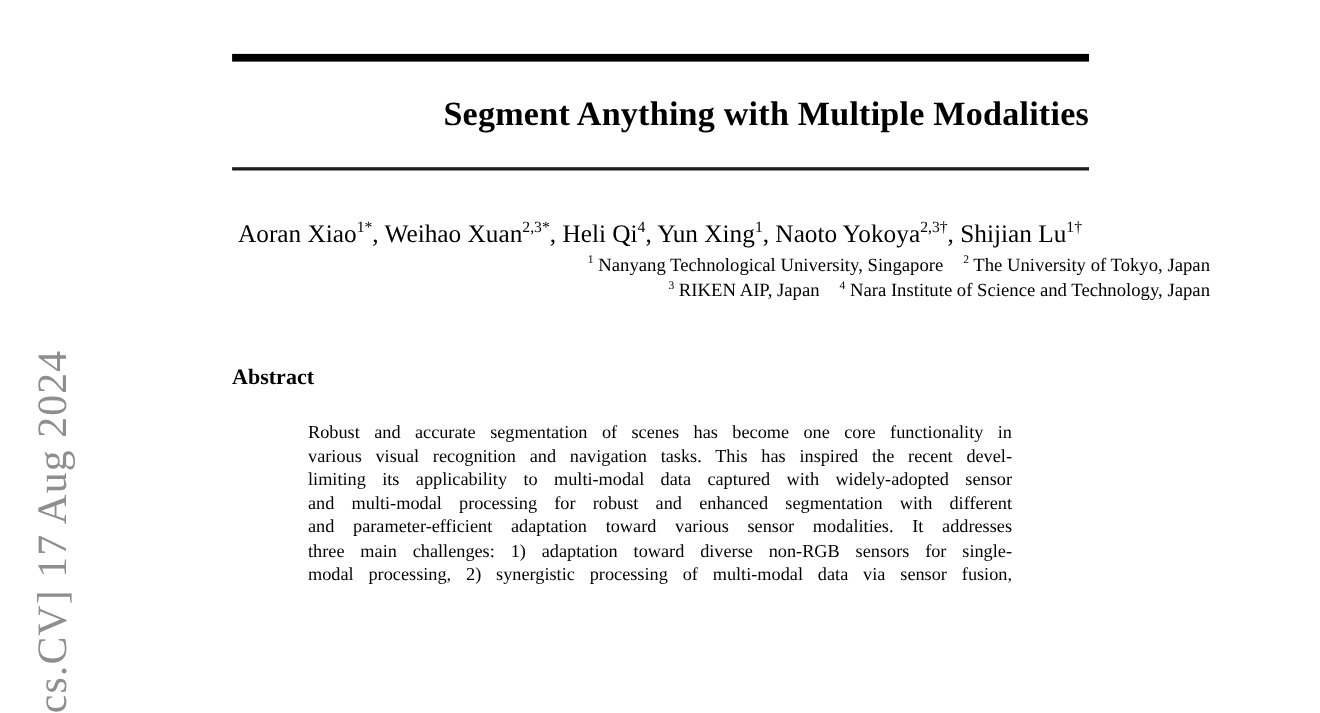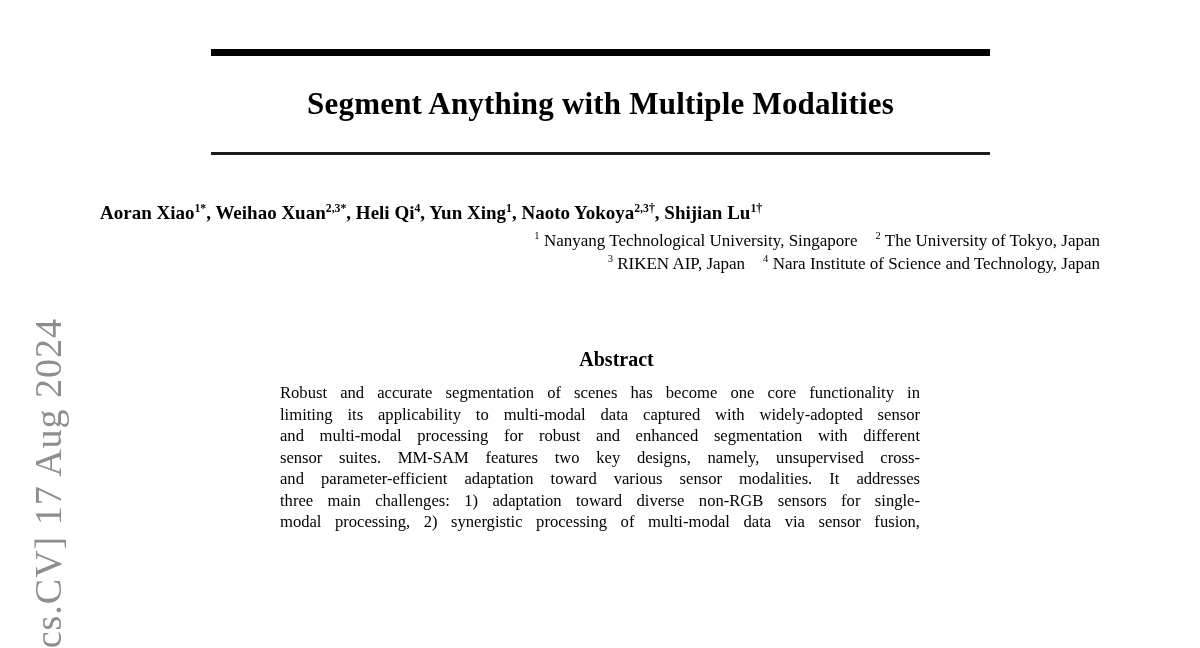--- a/index.html
+++ b/index.html
@@ -11,37 +11,37 @@
     transform-origin:0 0;transform:rotate(-90deg);
     white-space:nowrap;font-size:38px;letter-spacing:1px;
   }
 
   .rule{position:absolute;left:211px;width:779px;background:#000;}
   .rule.thick{top:49px;height:7px;}
   .rule.thin{top:152px;height:3px;background:#1c1c1c;}
 
   .title{
     position:absolute;left:211px;top:86px;width:779px;margin:0;
-    text-align:center;font-size:31px;font-weight:bold;letter-spacing:.2px;
+    text-align:right;font-size:31px;font-weight:bold;letter-spacing:.2px;
   }
 
   .authors{
     position:absolute;left:100px;top:201px;width:1000px;
-    text-align:left;font-size:19px;font-weight:bold;line-height:23px;
+    text-align:center;font-size:23px;font-weight:normal;line-height:23px;
   }
   .affils{
     position:absolute;left:100px;top:230px;width:1000px;
     text-align:right;font-size:17px;line-height:22.5px;font-weight:normal;
   }
   .affil-item + .affil-item{margin-left:18px;}
   sup{font-size:62%;line-height:0;}
 
   .abs-head{
-    position:absolute;left:211px;top:332px;width:779px;margin:16px;
-    text-align:center;font-size:20px;font-weight:bold;
+    position:absolute;left:211px;top:332px;width:779px;margin:0;
+    font-size:20px;font-weight:bold;
   }
   .abs-body{
     position:absolute;left:280px;top:382px;width:640px;
     font-size:16.6px;line-height:21.55px;
   }
   .abs-line{
     text-align:justify;
     text-align-last:justify;
     white-space:normal;
   }
@@ -63,21 +63,21 @@
 
   <div class="affils" id="affils">
       <div><span class="affil-item"><sup>1</sup> Nanyang Technological University, Singapore</span><span class="affil-item"><sup>2</sup> The University of Tokyo, Japan</span></div>
       <div><span class="affil-item"><sup>3</sup> RIKEN AIP, Japan</span><span class="affil-item"><sup>4</sup> Nara Institute of Science and Technology, Japan</span></div>
     </div>
 
   <h2 class="abs-head">Abstract</h2>
 
   <div class="abs-body" id="abs">
       <div class="abs-line">Robust and accurate segmentation of scenes has become one core functionality in</div>
+      <div class="abs-line">various visual recognition and navigation tasks. This has inspired the recent devel-</div>
       <div class="abs-line">limiting its applicability to multi-modal data captured with widely-adopted sensor</div>
       <div class="abs-line">and multi-modal processing for robust and enhanced segmentation with different</div>
-      <div class="abs-line">sensor suites. MM-SAM features two key designs, namely, unsupervised cross-</div>
       <div class="abs-line">and parameter-efficient adaptation toward various sensor modalities. It addresses</div>
       <div class="abs-line">three main challenges: 1) adaptation toward diverse non-RGB sensors for single-</div>
       <div class="abs-line">modal processing, 2) synergistic processing of multi-modal data via sensor fusion,</div>
     </div>
 
 </div>
 
 </body></html>

